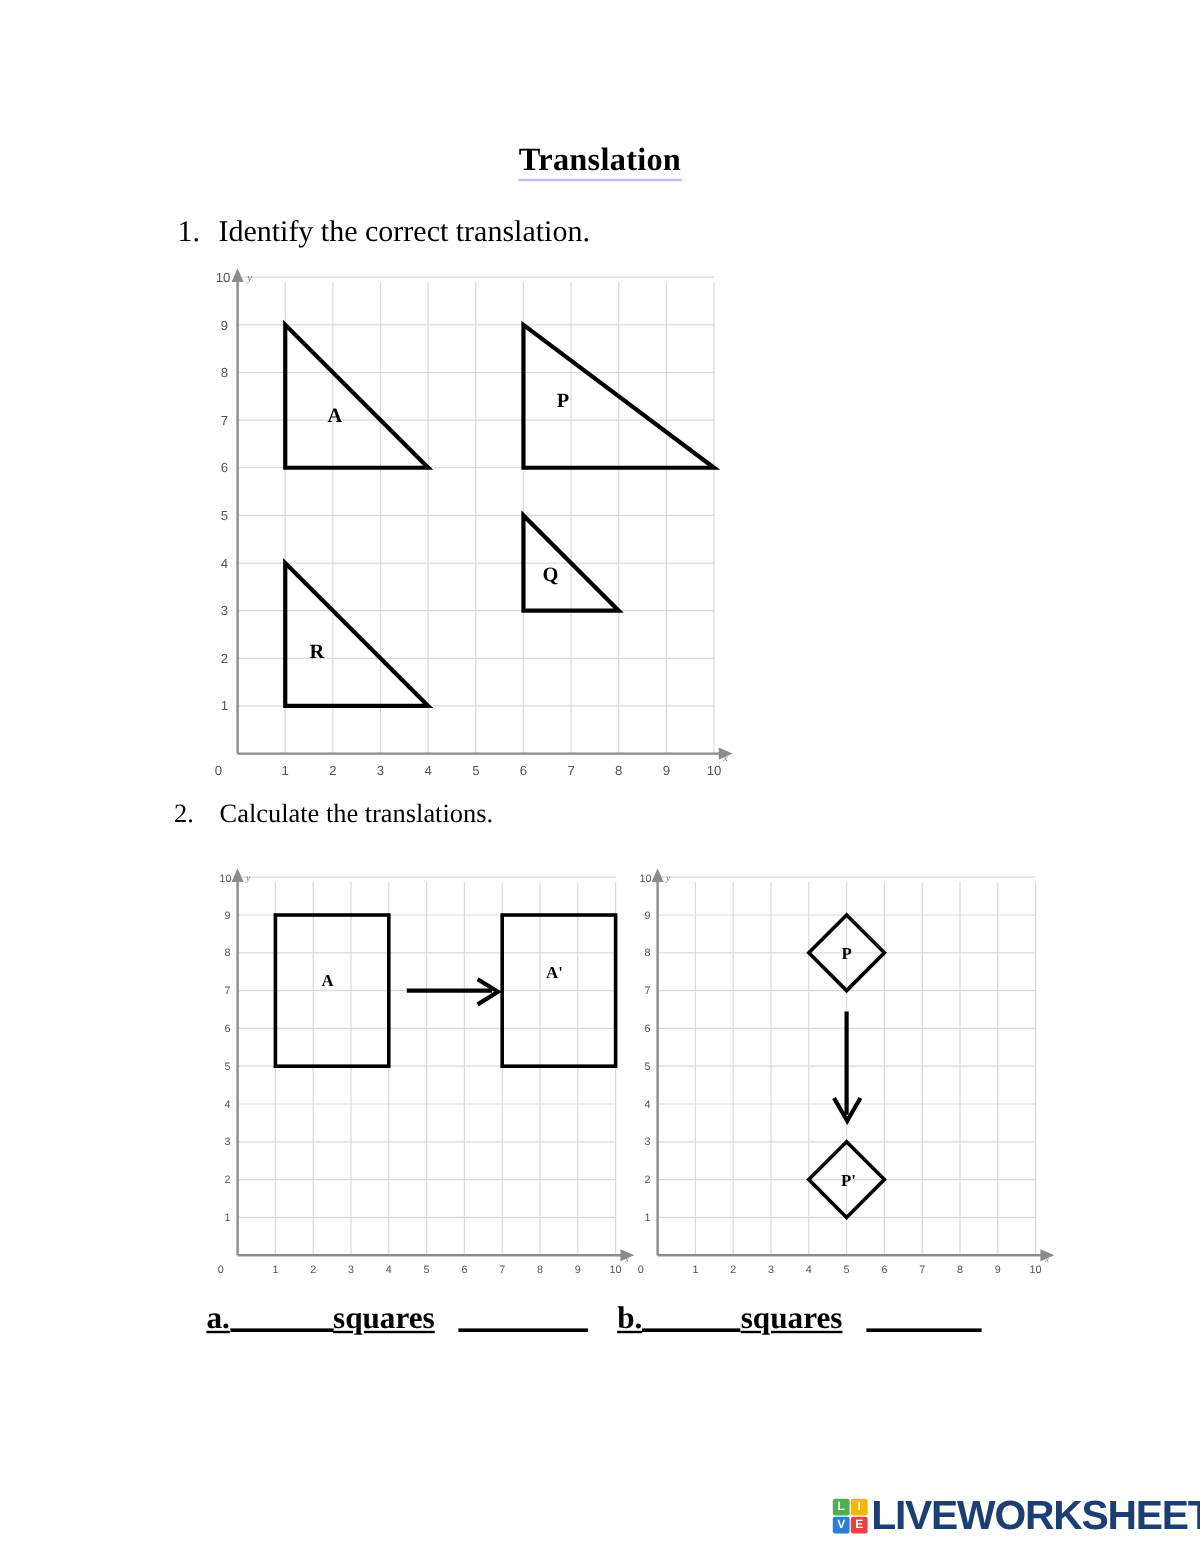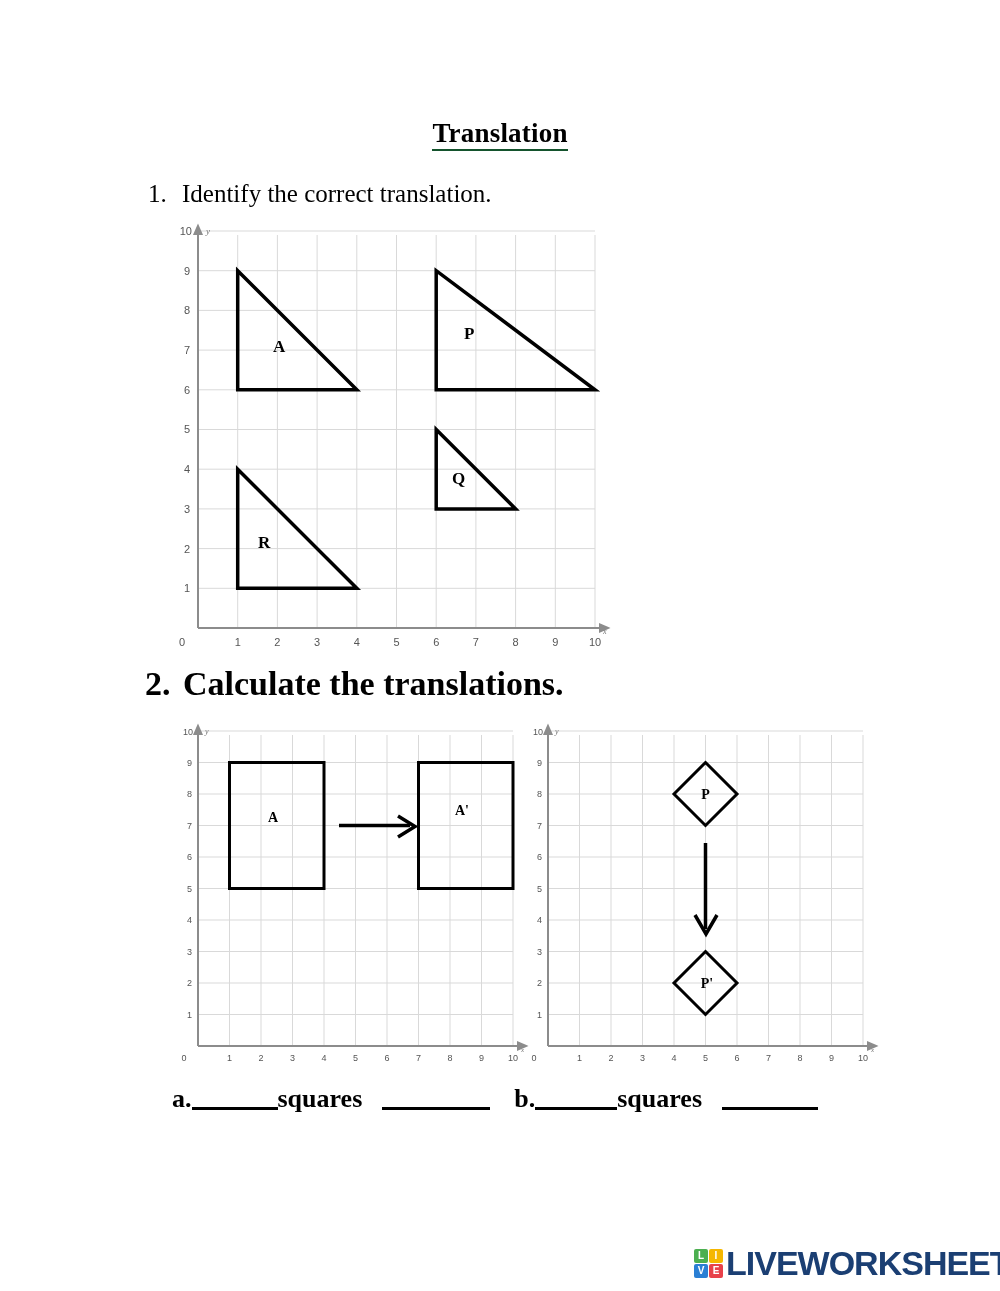--- a/index.html
+++ b/index.html
@@ -26,51 +26,52 @@
   .title {
     position: absolute;
     left: 0; top: 118px;
     width: 1000px;
     text-align: center;
     font-size: 27px;
     font-weight: bold;
     letter-spacing: 0.2px;
   }
   .title span {
-    border-bottom: 2px solid #14532d;
+    border-bottom: 2px solid #c4b5fd;
     padding-bottom: 1px;
   }
   .q1 {
     position: absolute;
     left: 148px; top: 180px;
     font-size: 25px;
     font-weight: normal;
     white-space: nowrap;
   }
   .q1 .num { display: inline-block; width: 34px; }
   .q2 {
     position: absolute;
     left: 145px; top: 665px;
-    font-size: 34px;
-    font-weight: bold;
+    font-size: 22px;
+    font-weight: normal;
     white-space: nowrap;
   }
   .q2 .num { display: inline-block; width: 38px; }
 
   
   .chart { position: absolute; }
   .chart svg { display: block; }
 
   
   .answers {
     position: absolute;
     left: 172px; top: 1084px;
     font-size: 26px;
     font-weight: bold;
     white-space: nowrap;
+    text-decoration: underline;
   }
   .answers .blank-a {
     display: inline-block;
     width: 86px;
     border-bottom: 3px solid #000;
     height: 21px;
     vertical-align: -3px;
   }
   .answers .blank-b {
     display: inline-block;

